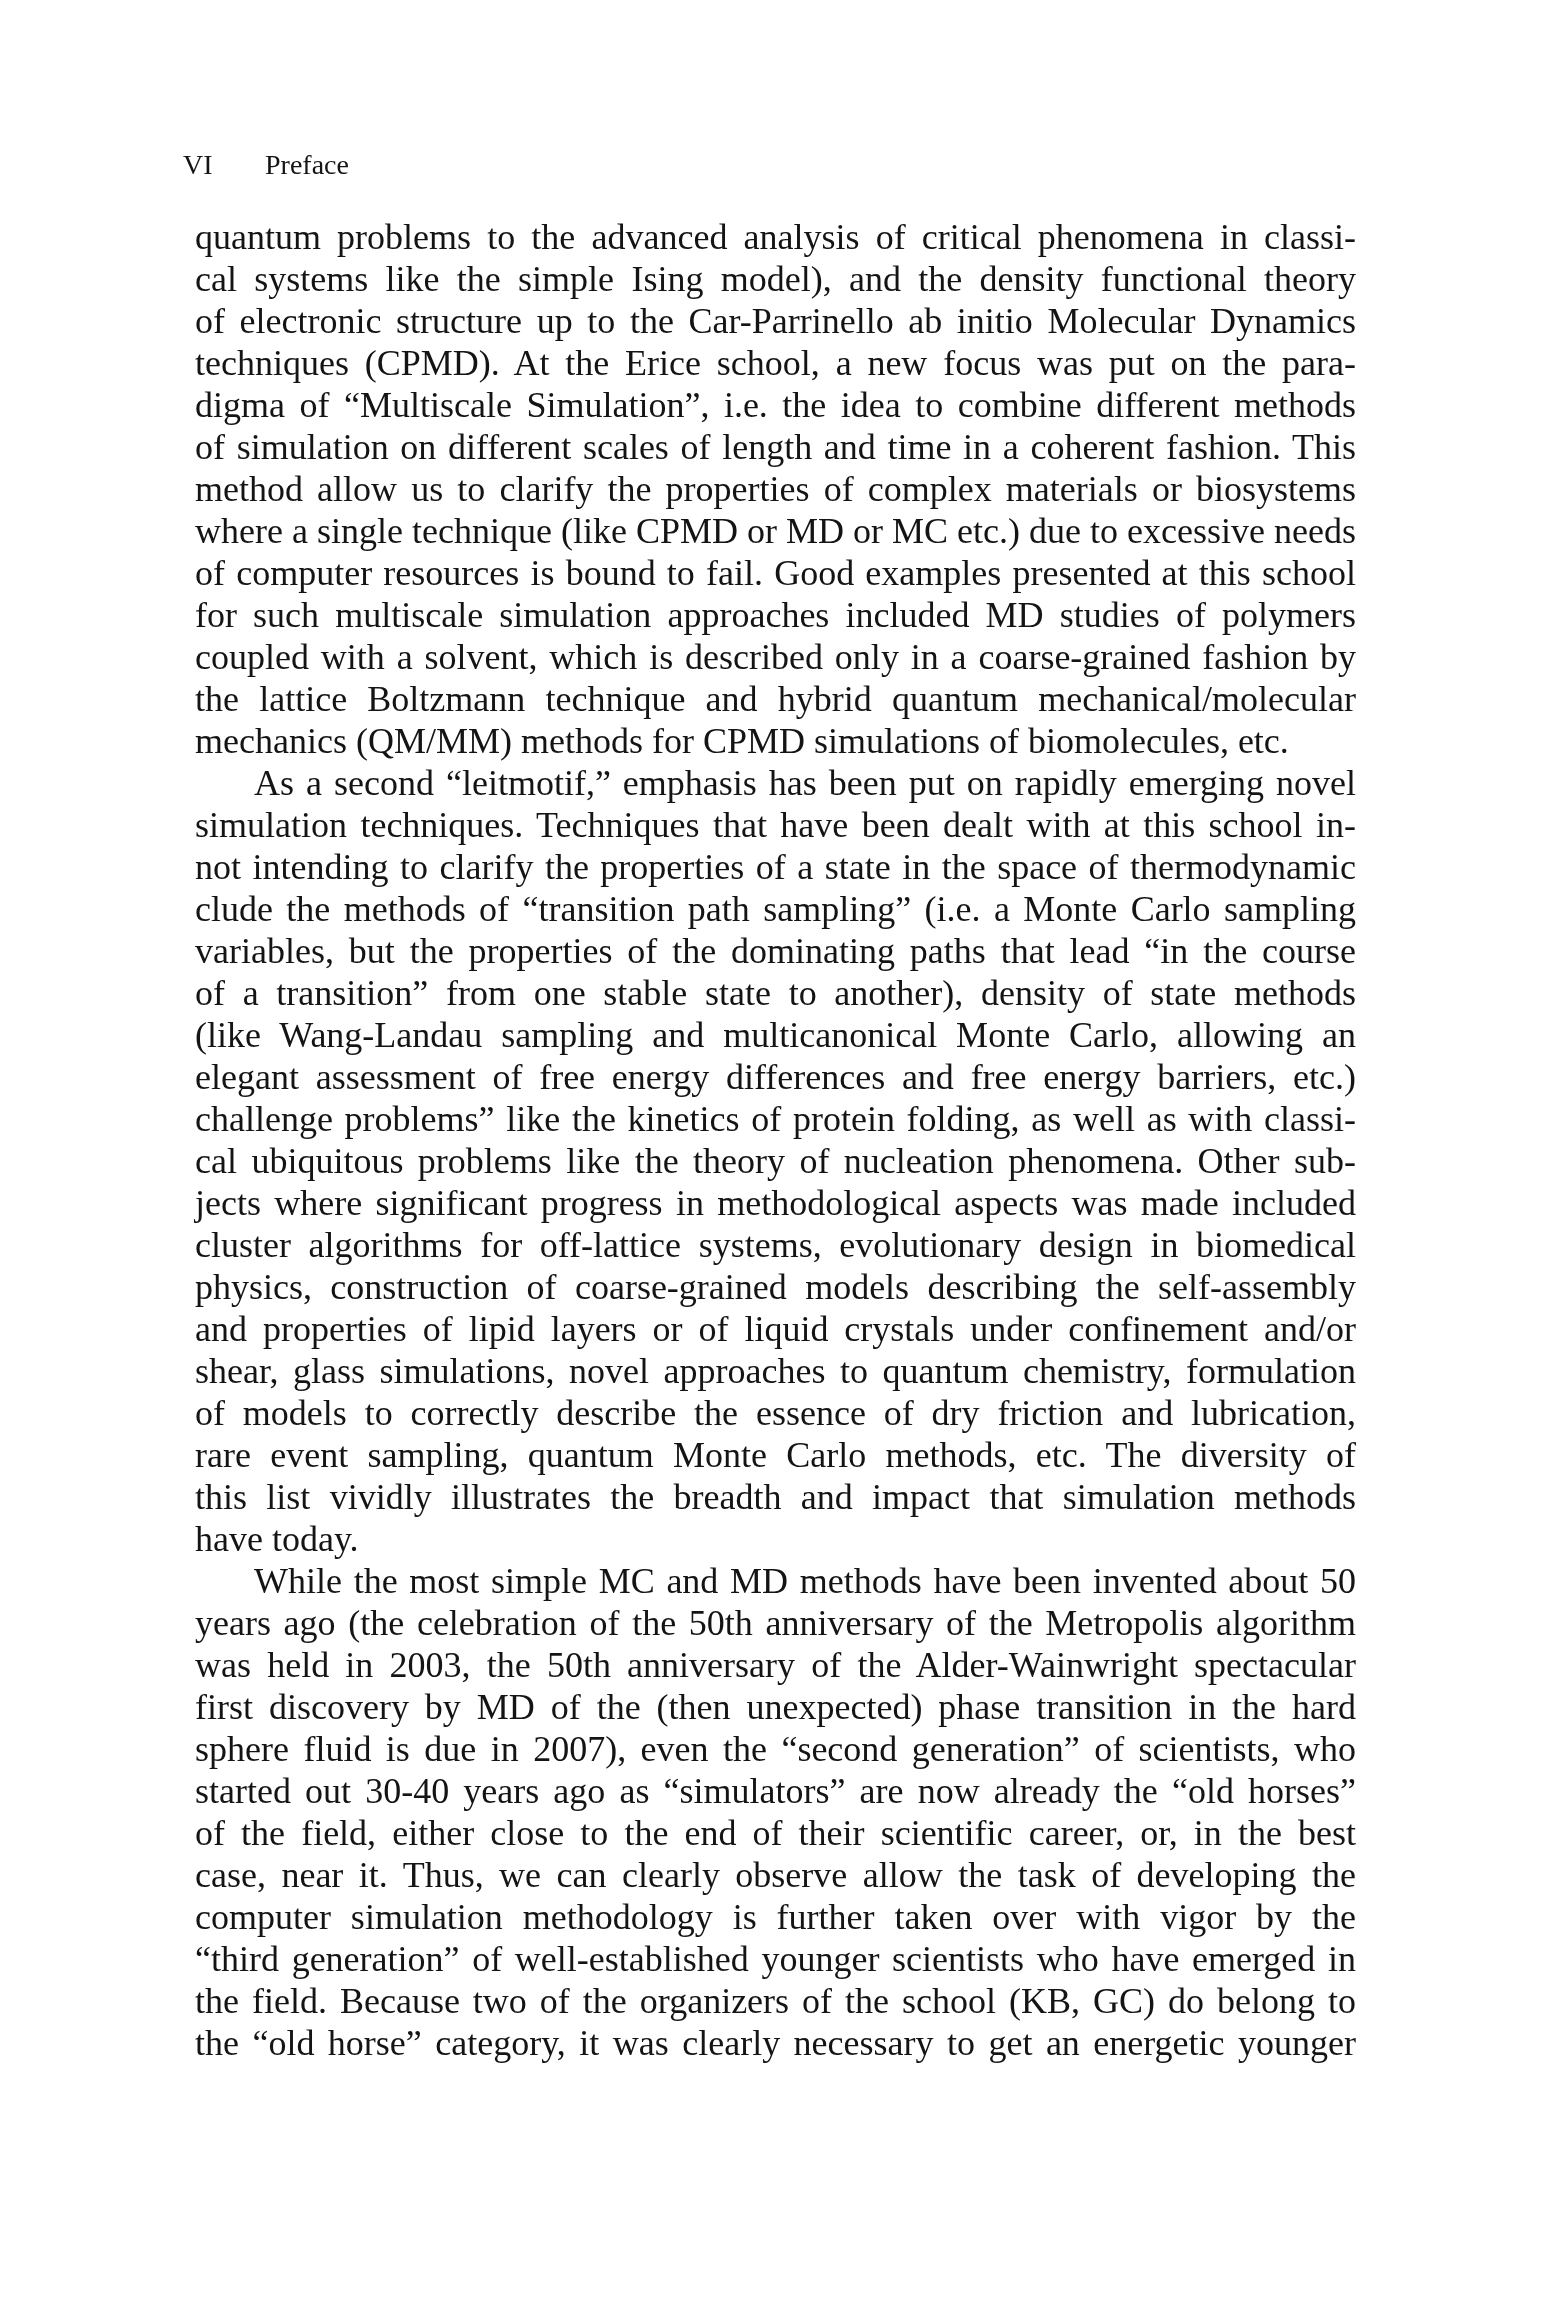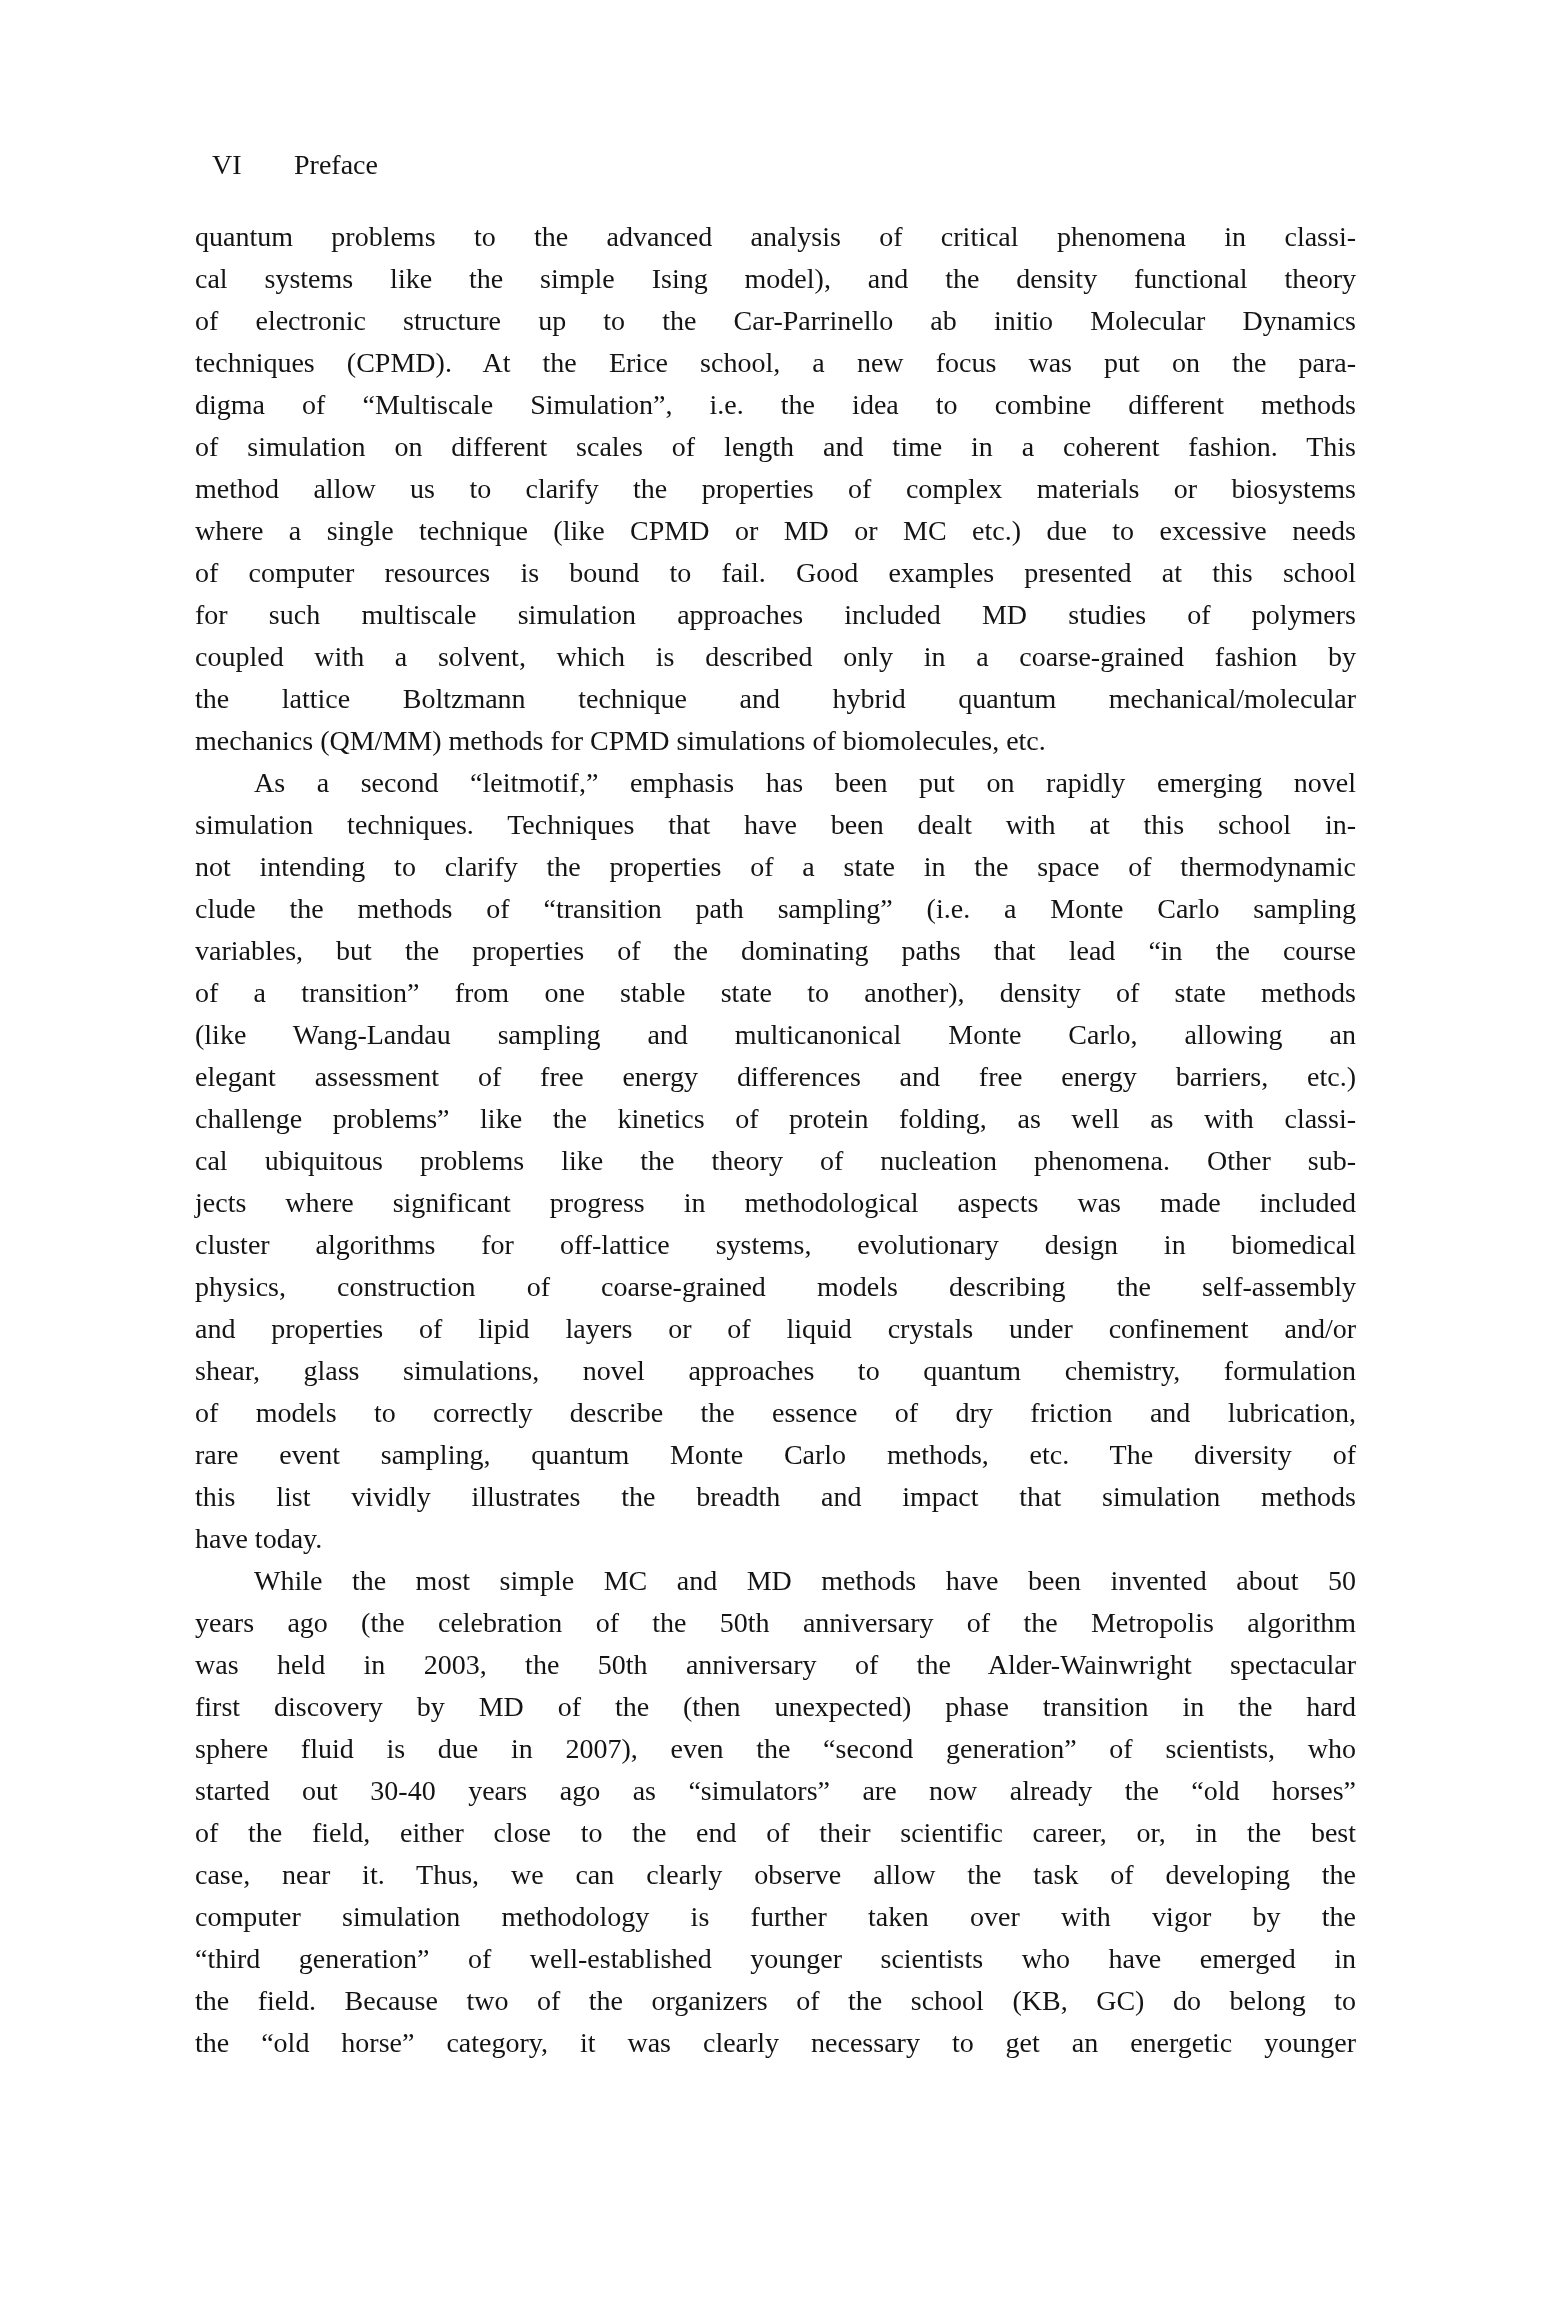--- a/index.html
+++ b/index.html
@@ -11,36 +11,36 @@
     position: relative;
     width: 1560px;
     height: 2319px;
     background: #ffffff;
     font-family: "Liberation Serif", "DejaVu Serif", serif;
     color: #141414;
     overflow: hidden;
   }
   .running-header {
     position: absolute;
-    left: 212px;
+    left: 183px;
     top: 147px;
     font-size: 28px;
     line-height: 36px;
     white-space: nowrap;
   }
   .running-header .pagenum {
     display: inline-block;
     width: 82px;
   }
   .body-text {
     position: absolute;
     left: 195px;
     top: 216px;
     width: 1161px;
-    font-size: 28px;
+    font-size: 36px;
   }
   .paragraph {
     margin: 0;
     padding: 0;
   }
   .line {
     height: 42px;
     line-height: 42px;
     text-align: justify;
     text-align-last: justify;

